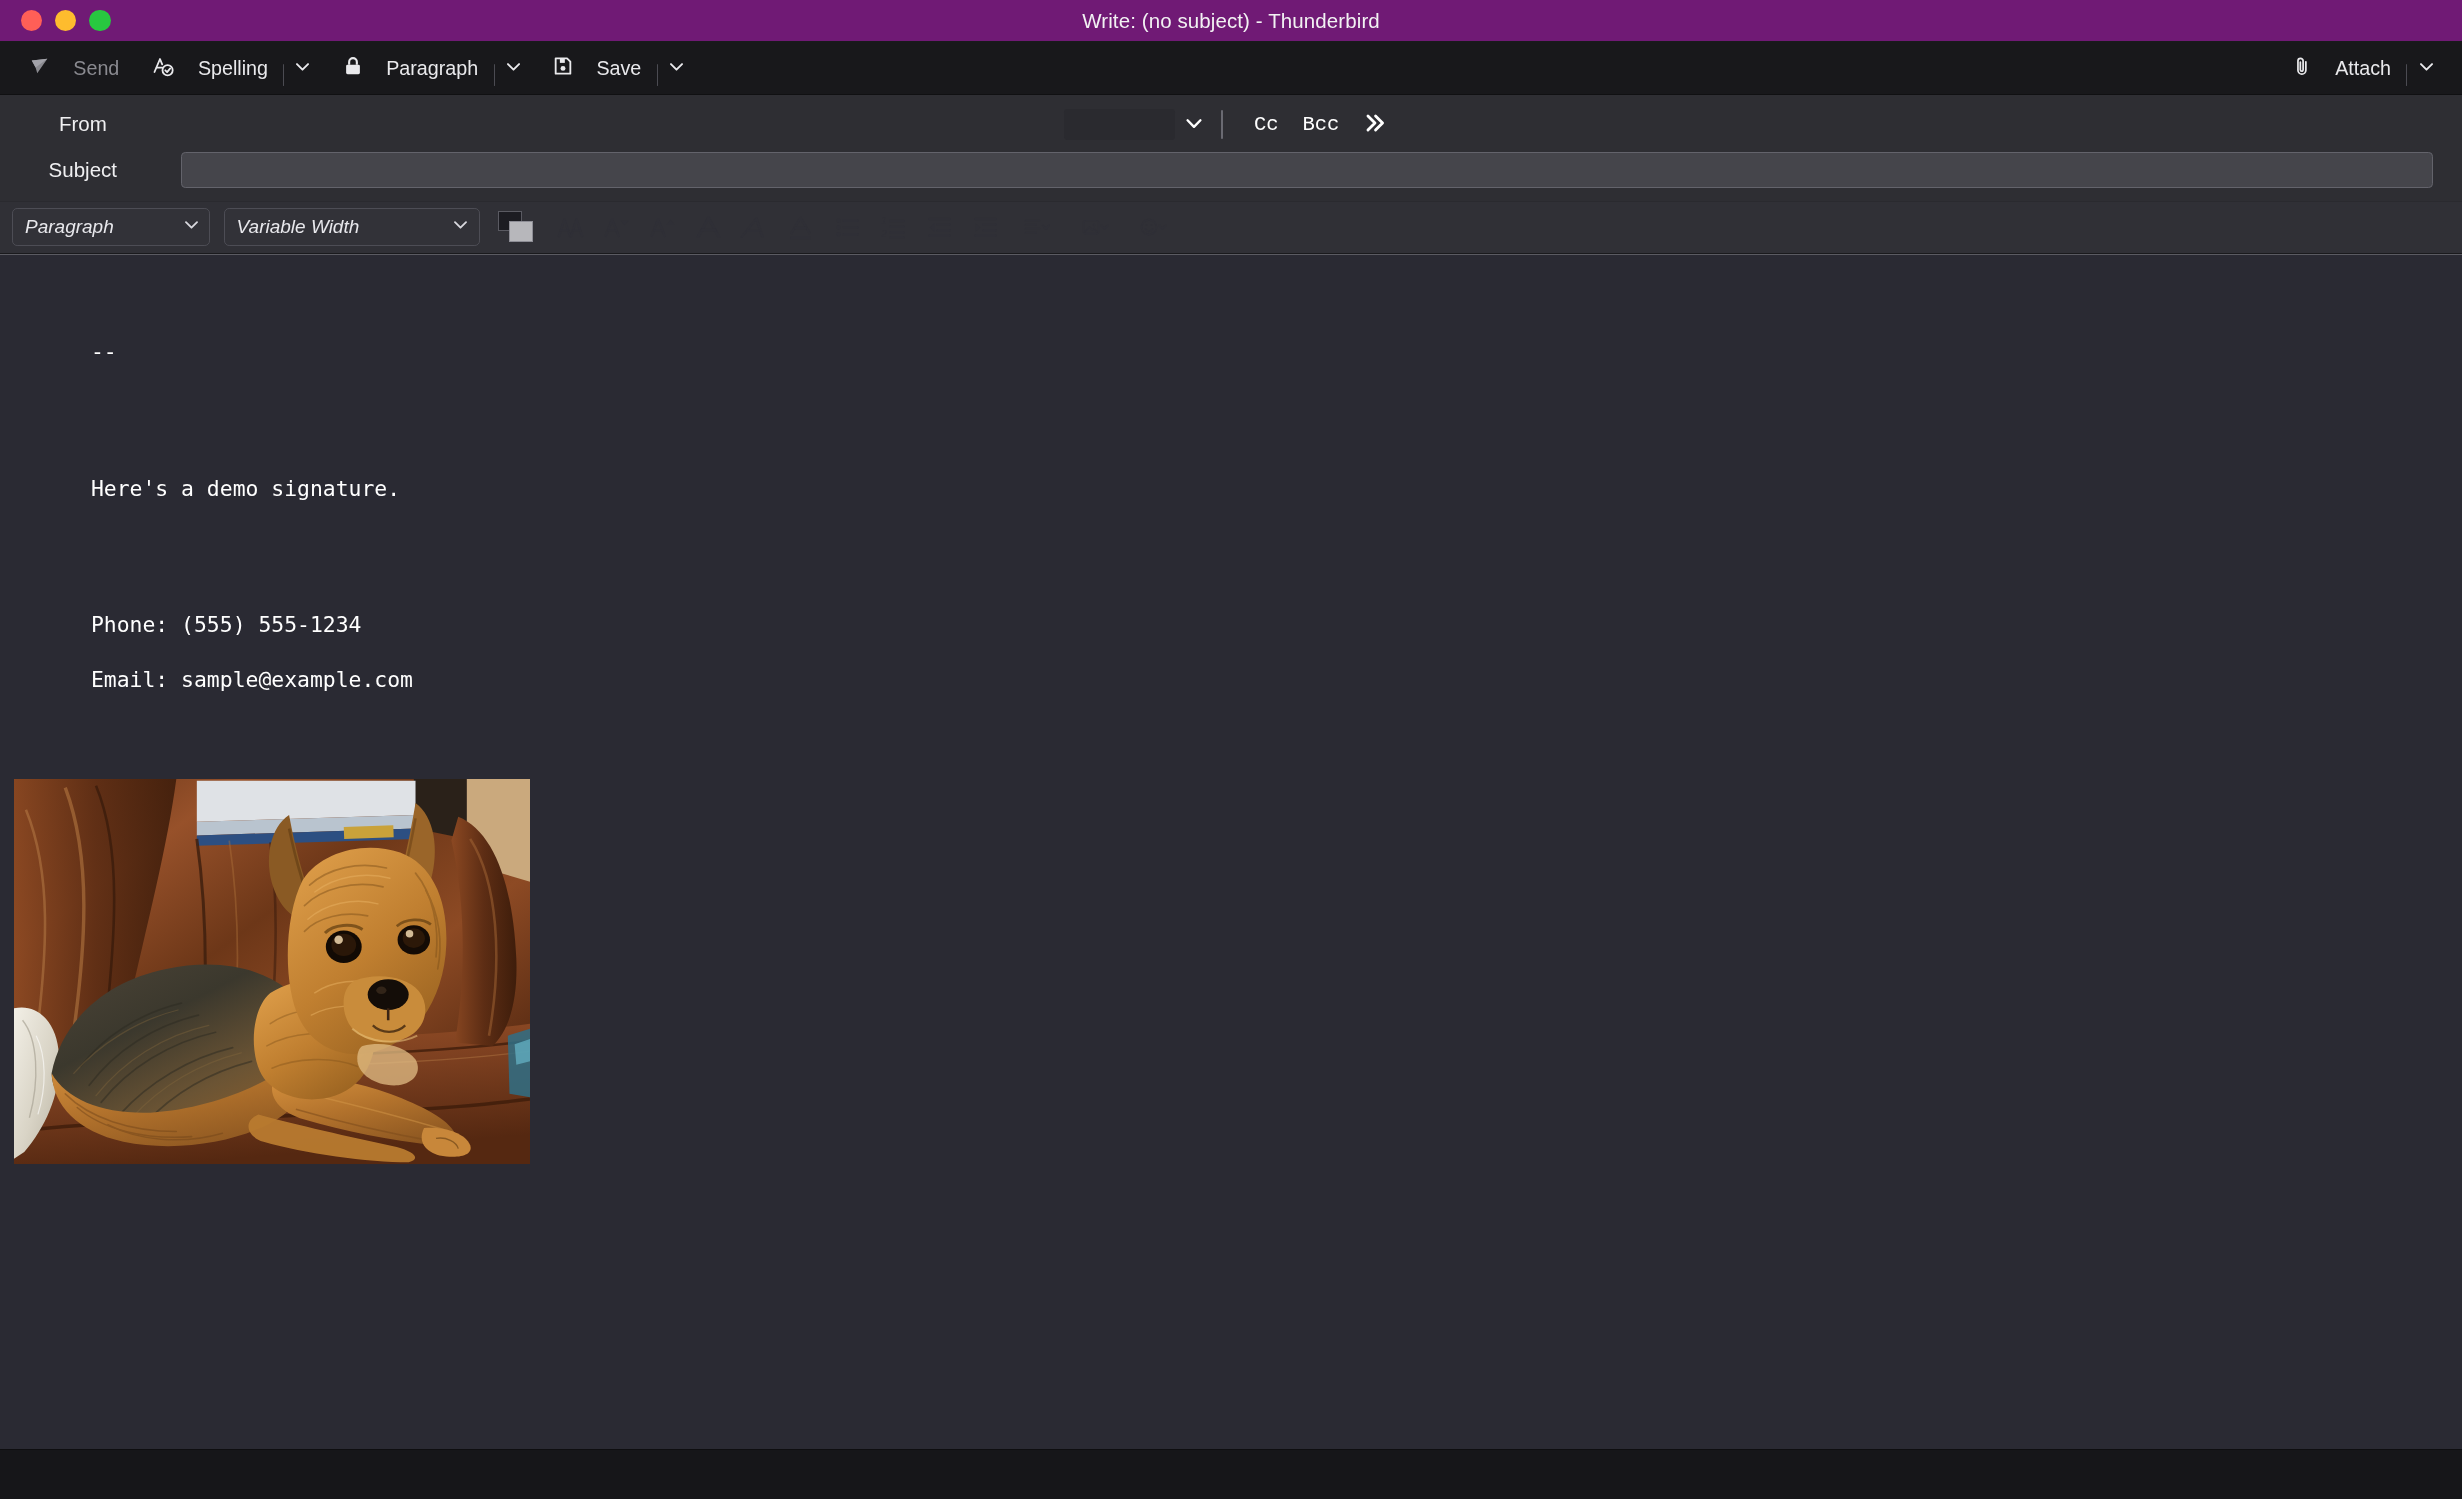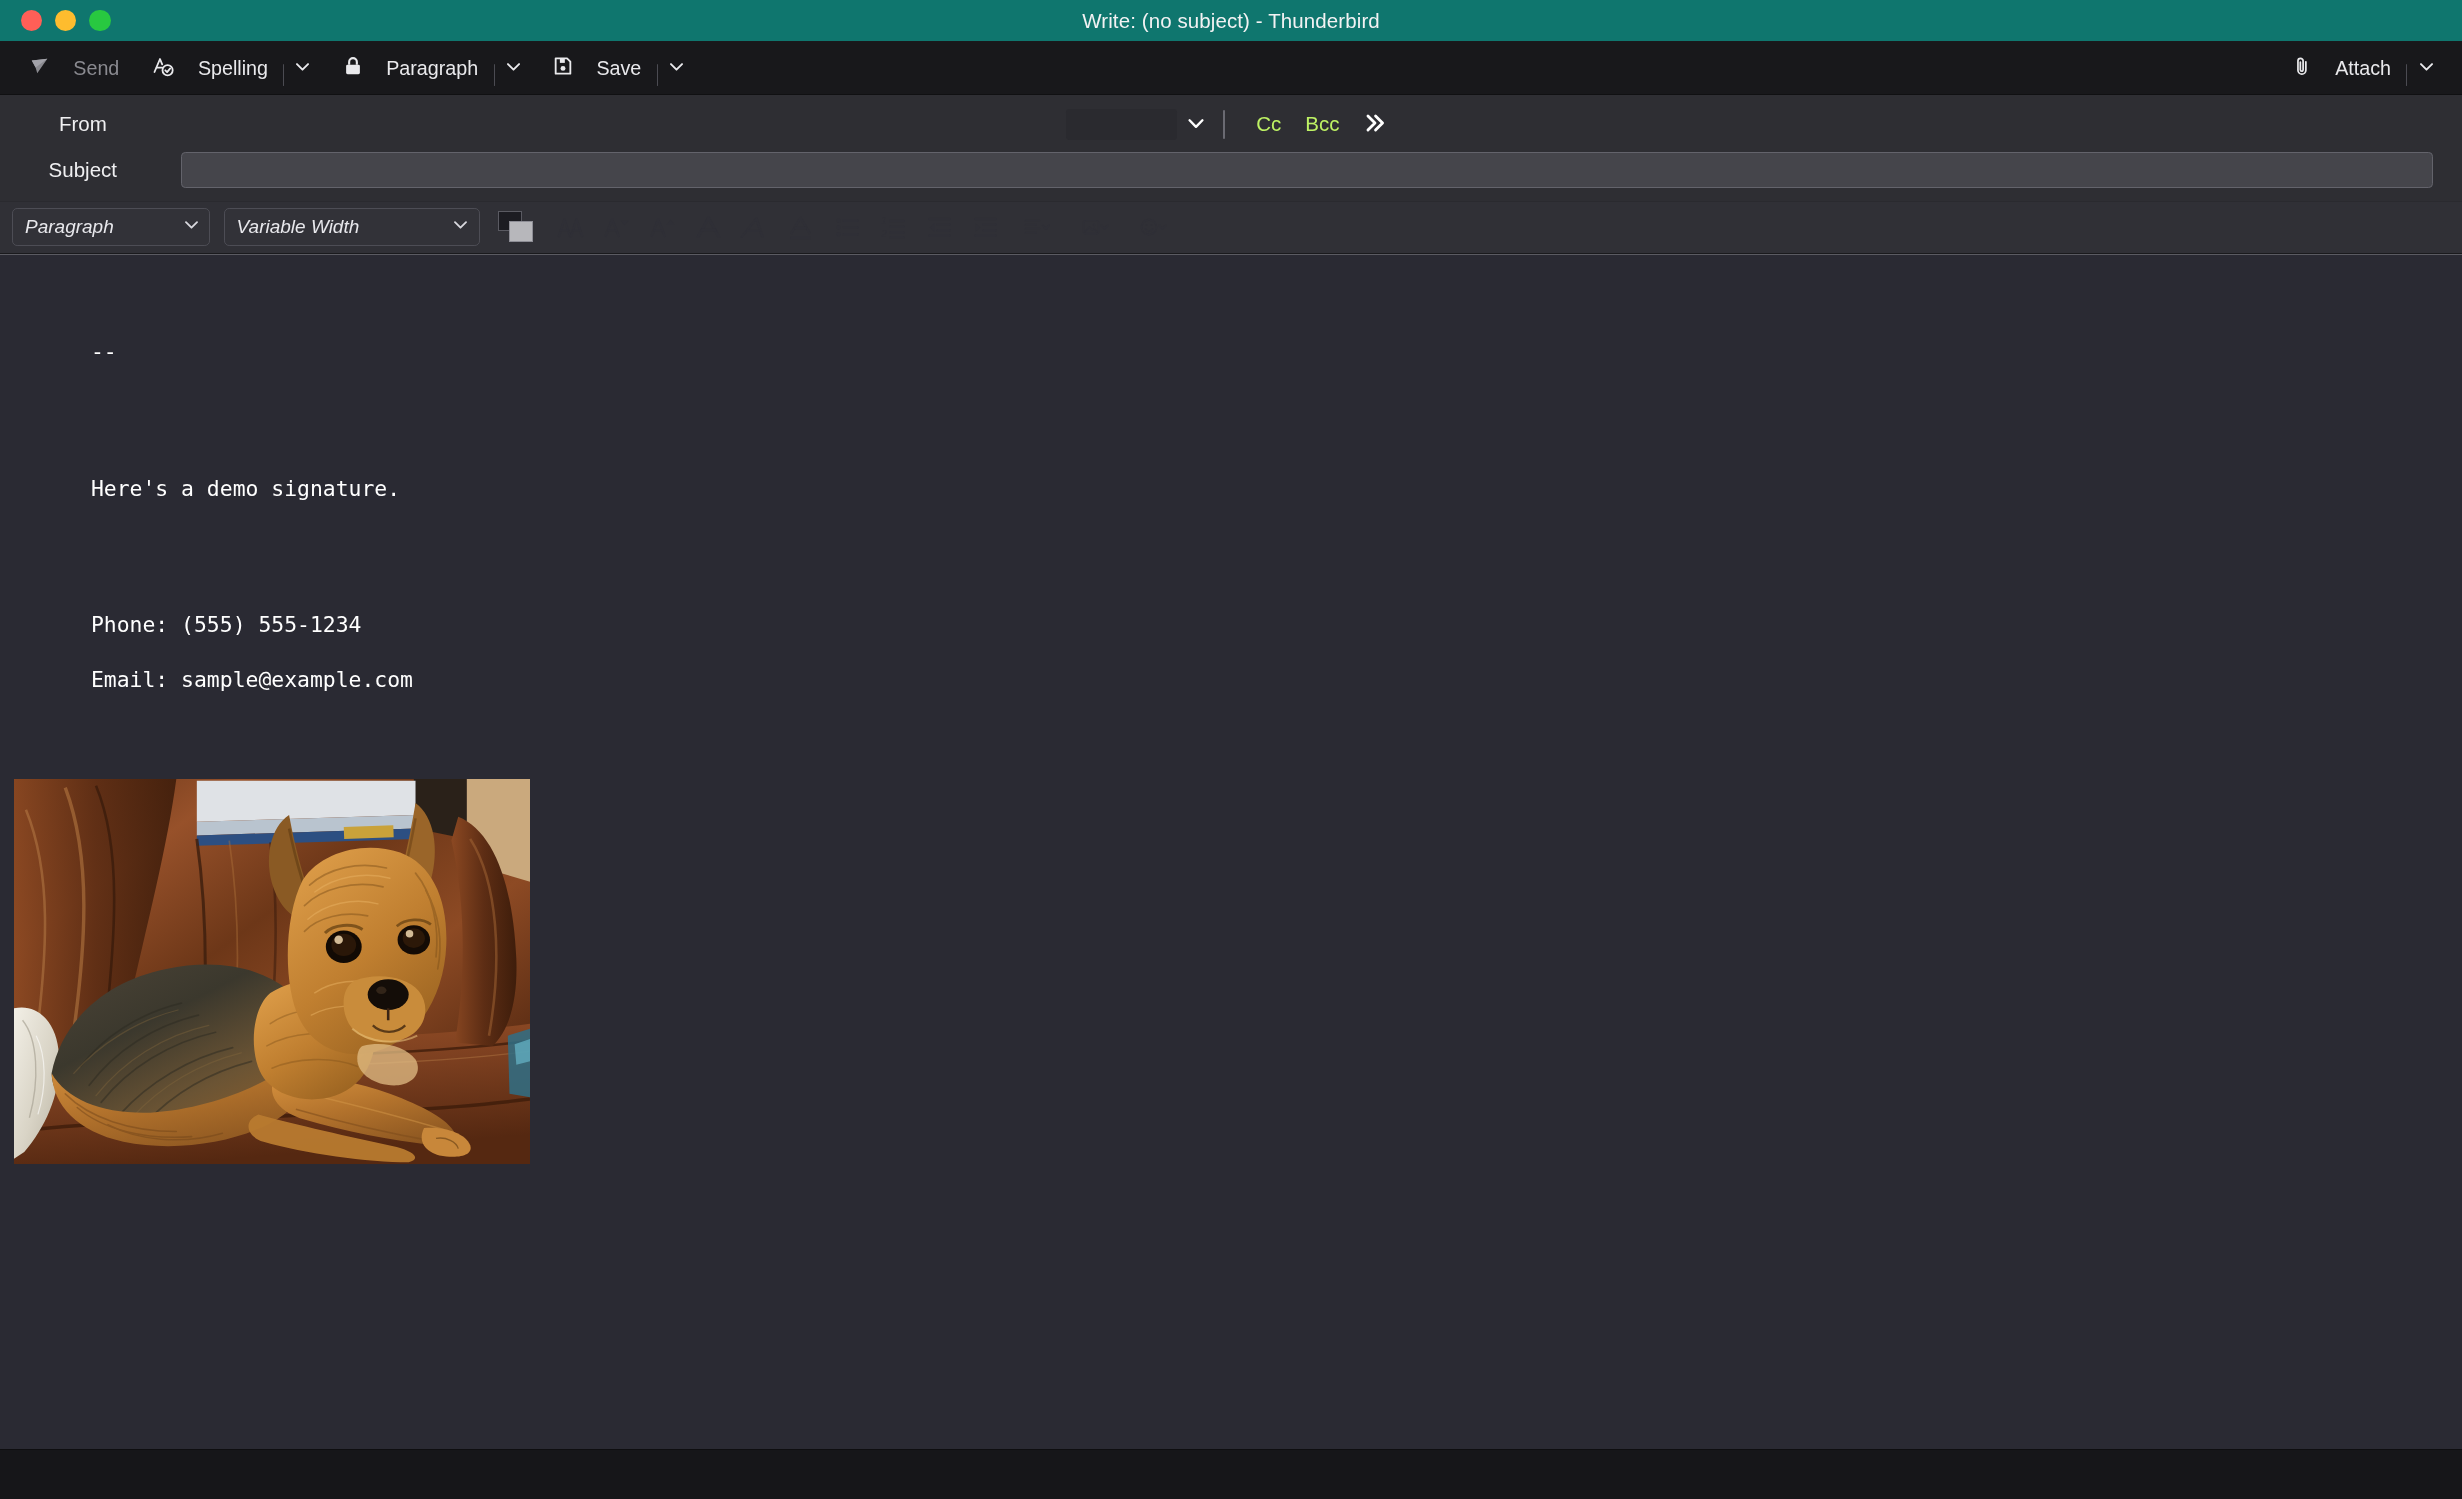--- a/index.html
+++ b/index.html
@@ -20,21 +20,21 @@
     display: flex;
     flex-direction: column;
     background: #1c1c1f;
     position: relative;
   }
 
   
   .titlebar {
     height: 41px;
     flex: 0 0 41px;
-    background: #0f766e;
+    background: #701a75;
     position: relative;
     display: flex;
     align-items: center;
     border-bottom: 0.9px solid #19191c;
   }
   .traffic {
     display: flex;
     gap: 13px;
     margin-left: 20.5px;
     align-items: center;
@@ -145,26 +145,27 @@
     justify-content: center;
   }
   .from-divider {
     width: 1.7px;
     height: 29px;
     background: #6a6a72;
     margin: 0 19px 0 8.5px;
     border-radius: 0.9px;
   }
   .hdr-link {
-    color: #bef264;
+    color: #ffffff;
     font-size: 20.5px;
     padding: 5.1px 12px;
     border-radius: 4.3px;
     cursor: default;
     user-select: none;
+    font-family: Liberation Mono, monospace;
   }
   .hdr-more {
     display: flex;
     align-items: center;
     justify-content: center;
     padding: 3.4px 10.3px;
     border-radius: 4.3px;
     cursor: default;
   }
   .field {

